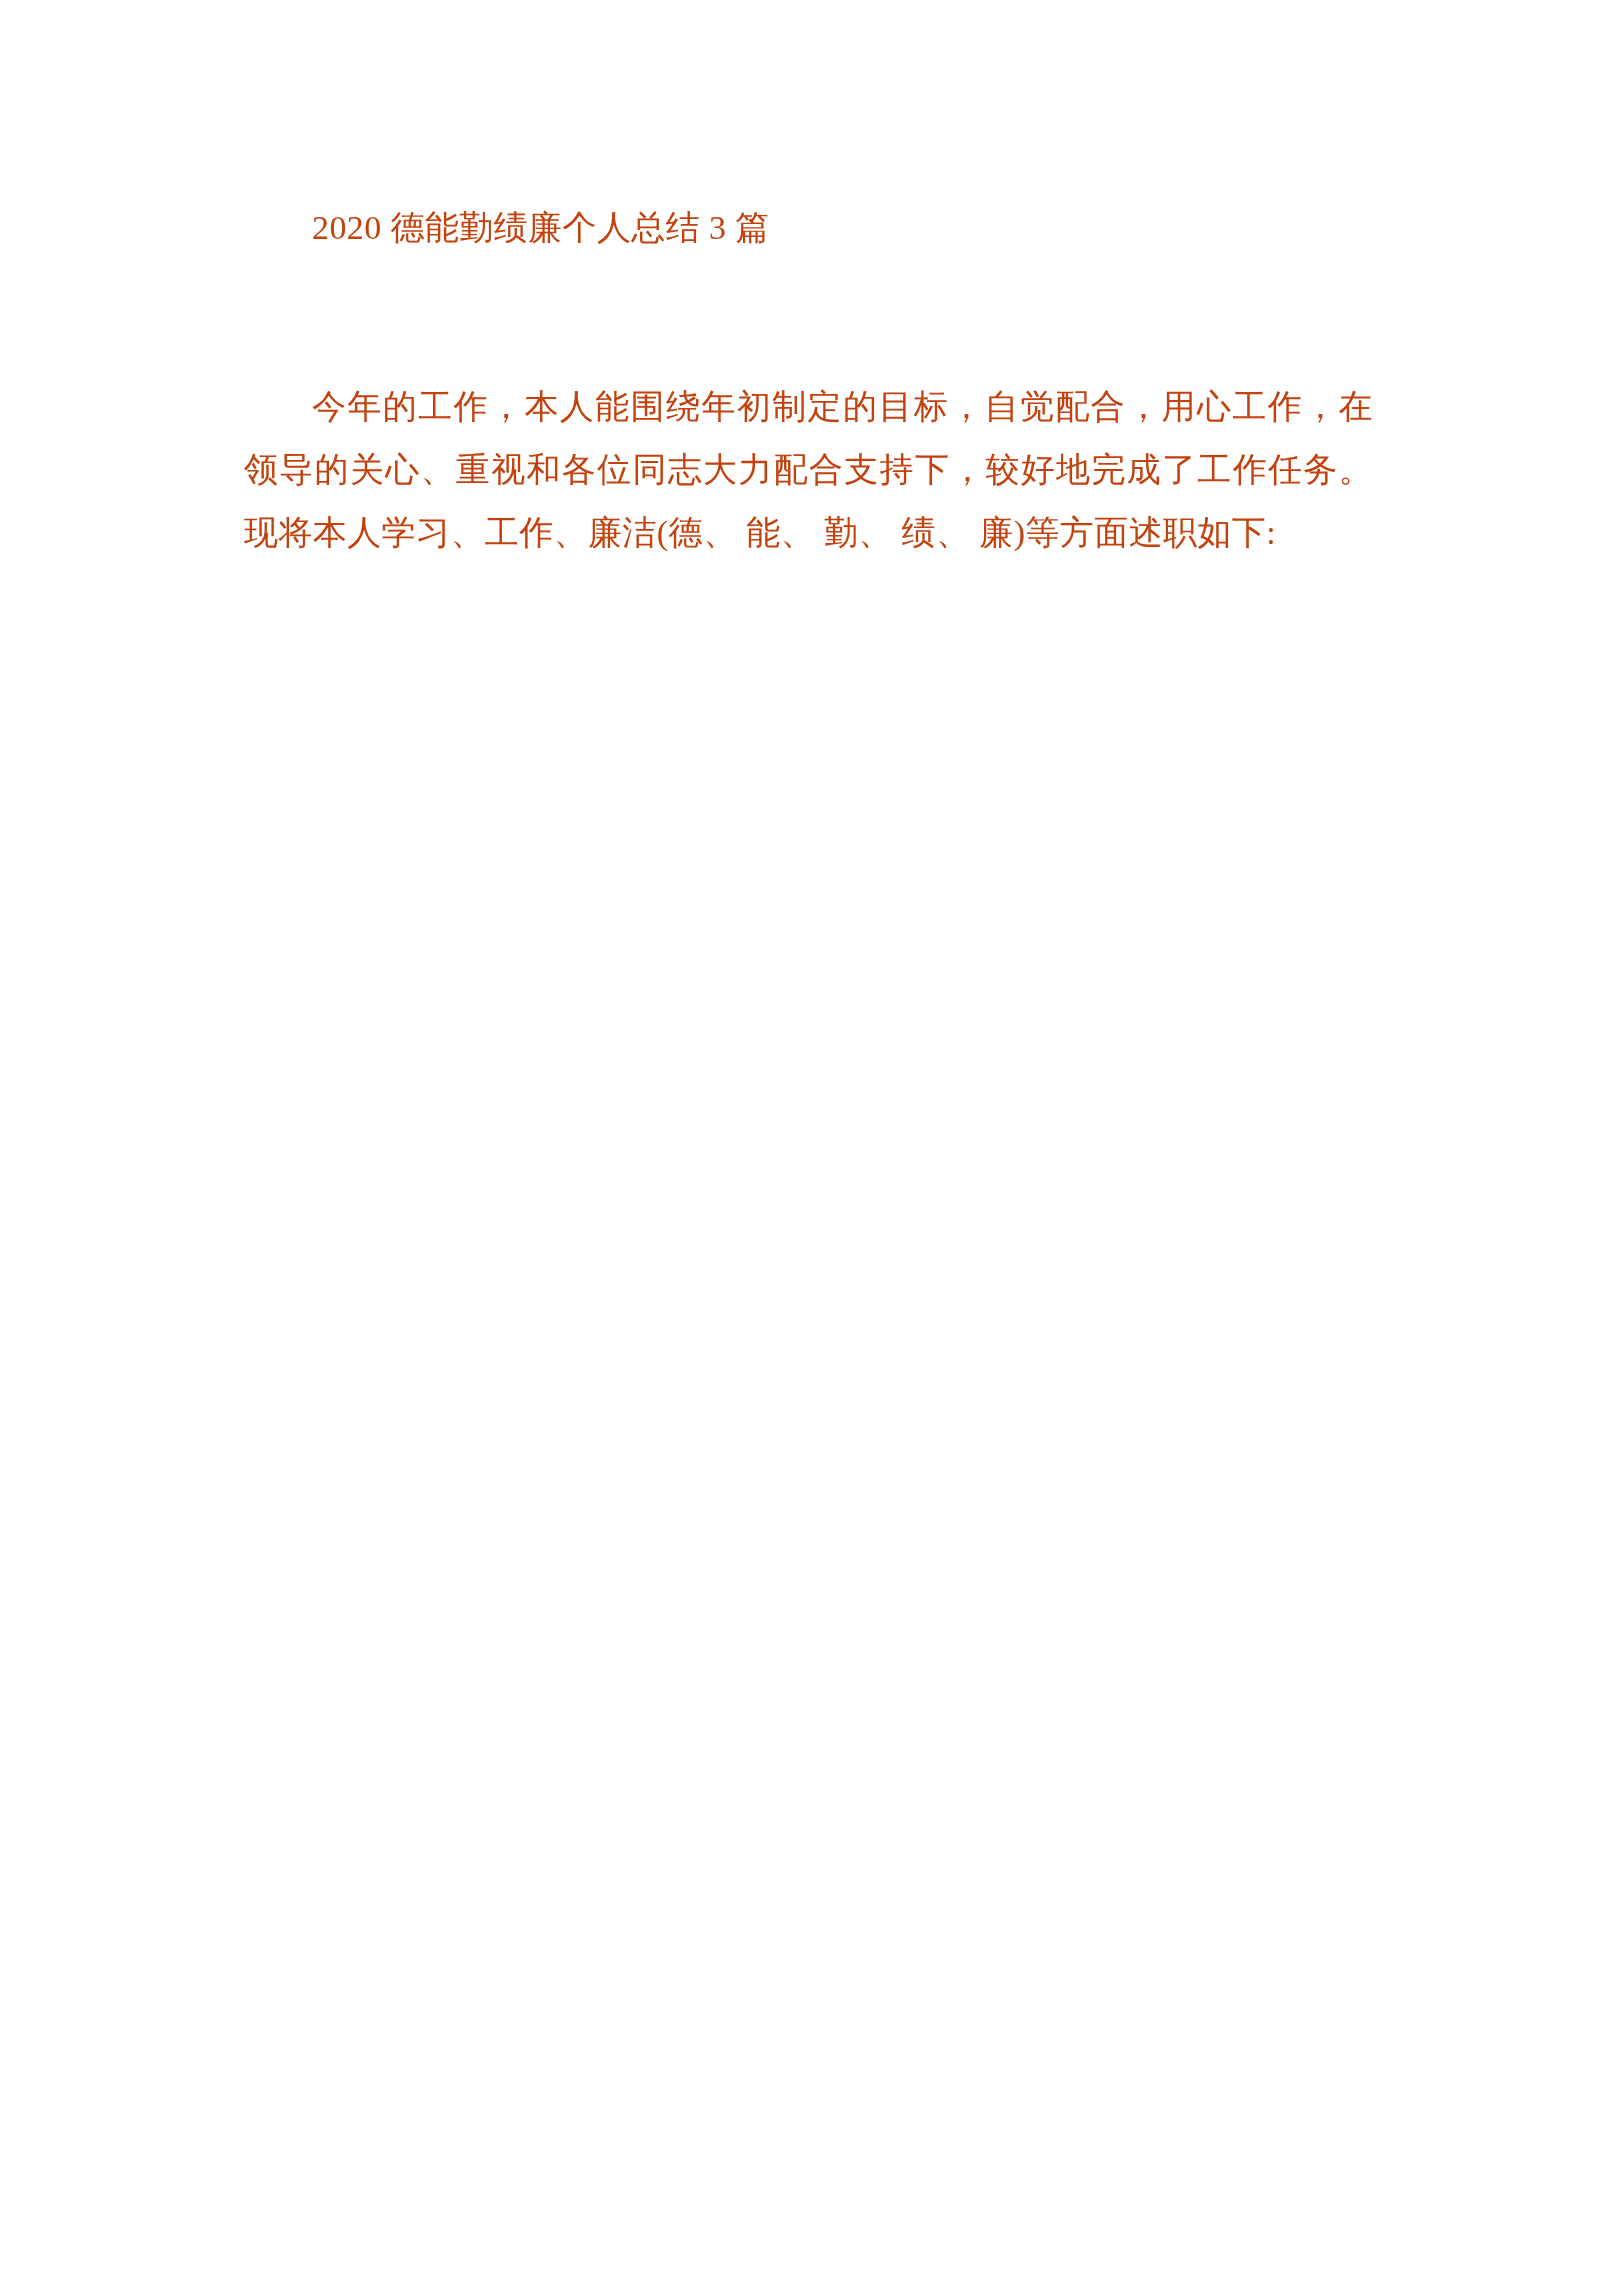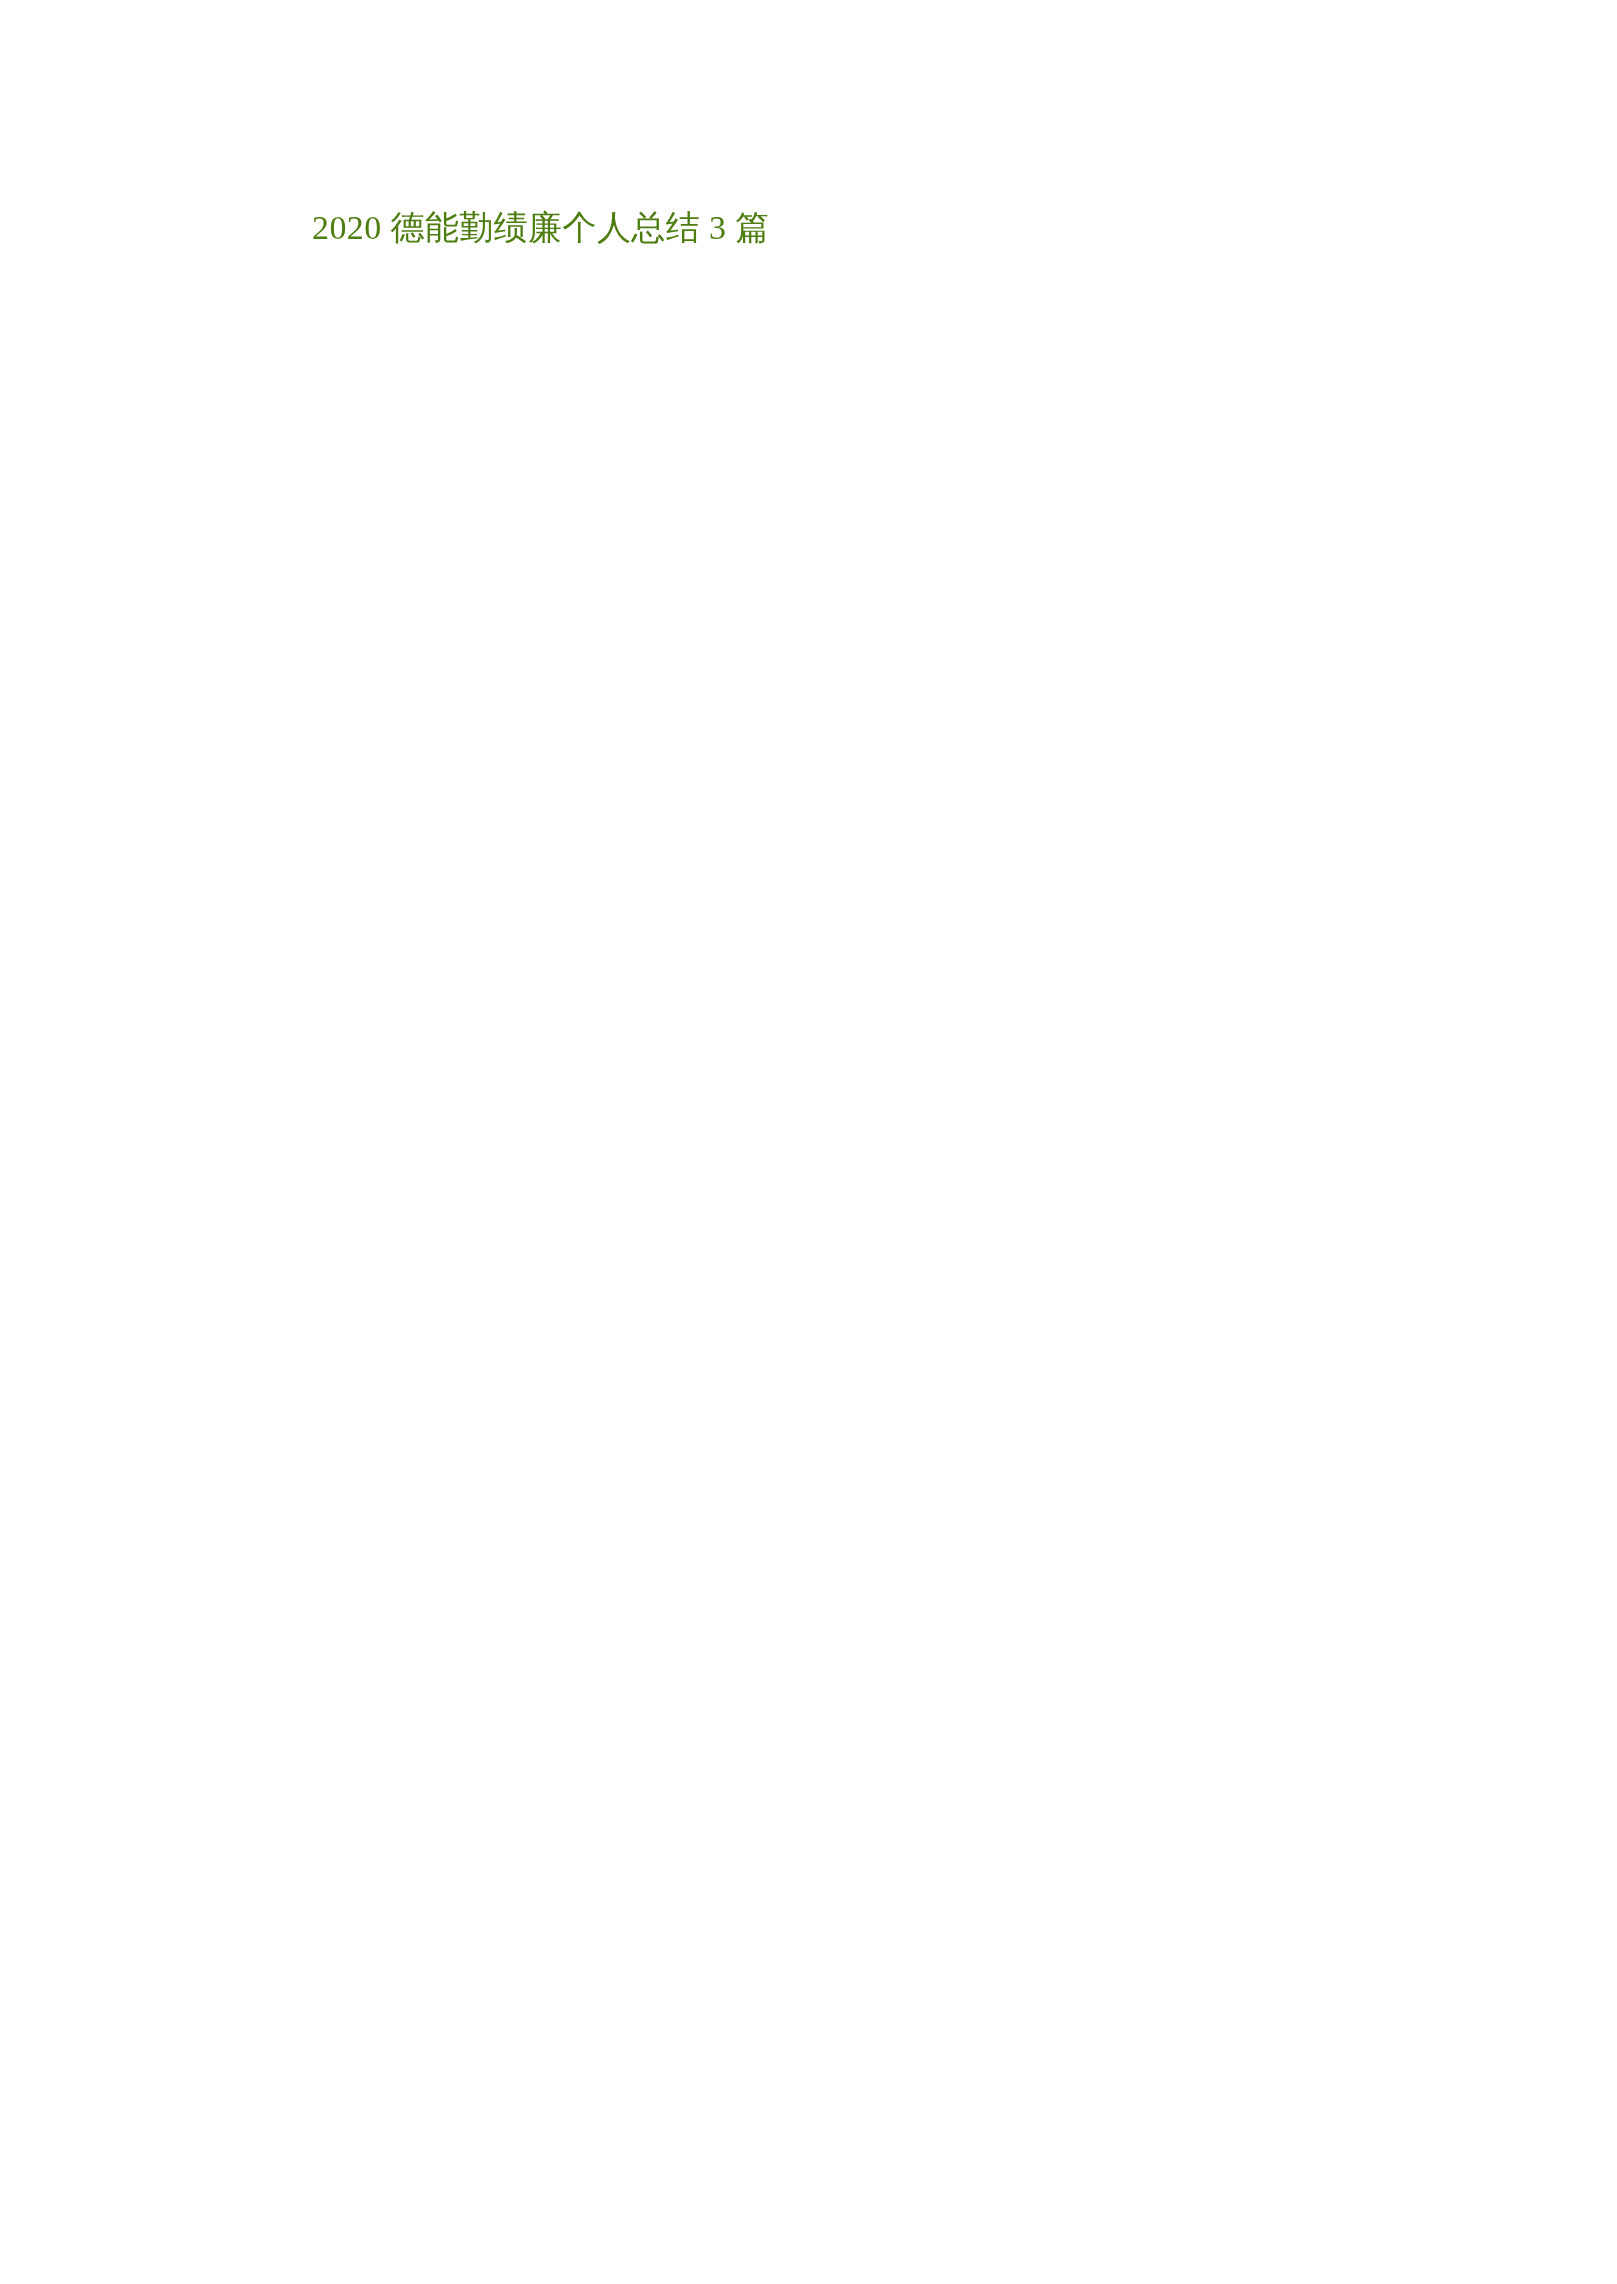--- a/index.html
+++ b/index.html
@@ -20,36 +20,37 @@
     box-sizing: border-box;
     padding: 196px 244px 0 244px;
   }
   .block {
     font-size: 34px;
     line-height: 63px;
     text-indent: 2em;
     text-align: justify;
     letter-spacing: 0.4px;
     margin: 0 0 116px 0;
-    color: #4d7c0f;
+    color: #c2410c;
     word-break: break-all;
   }
   .block:last-child {
     margin-bottom: 0;
   }
 </style>
 </head>
 <body>
 
 <div class="page">
   <div class="content">
 
     <div class="block">2020 德能勤绩廉个人总结 3 篇</div>
 
 
+    <p class="block">今年的工作，本人能围绕年初制定的目标，自觉配合，用心工作，在领导的关心、重视和各位同志大力配合支持下，较好地完成了工作任务。现将本人学习、工作、廉洁(德、 能、 勤、 绩、 廉)等方面述职如下:</p>
 
 
 
 
 
   </div>
 </div>
 
 
 </body></html>

